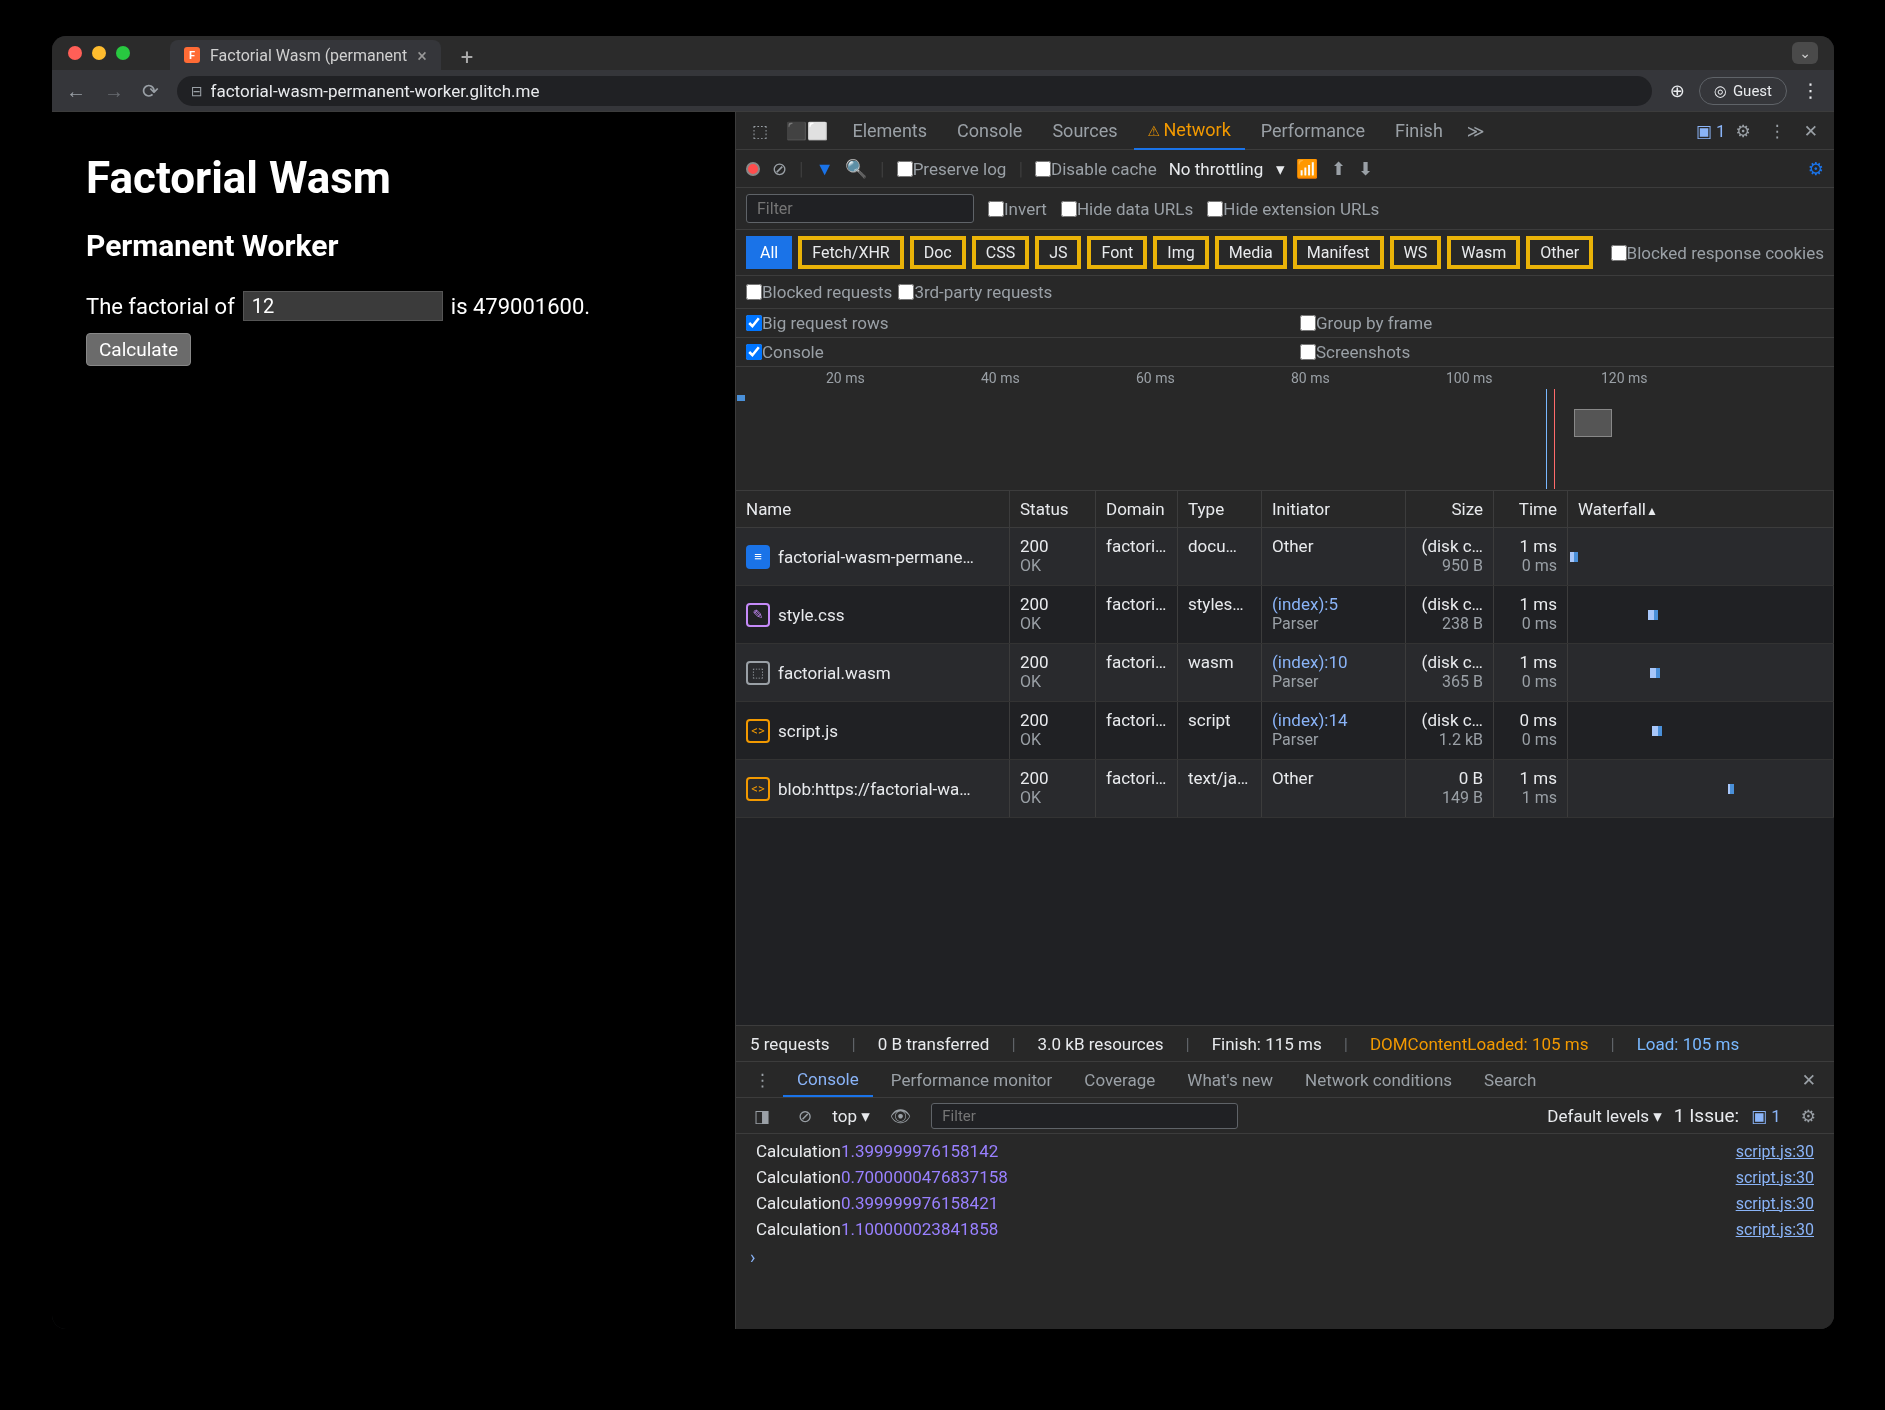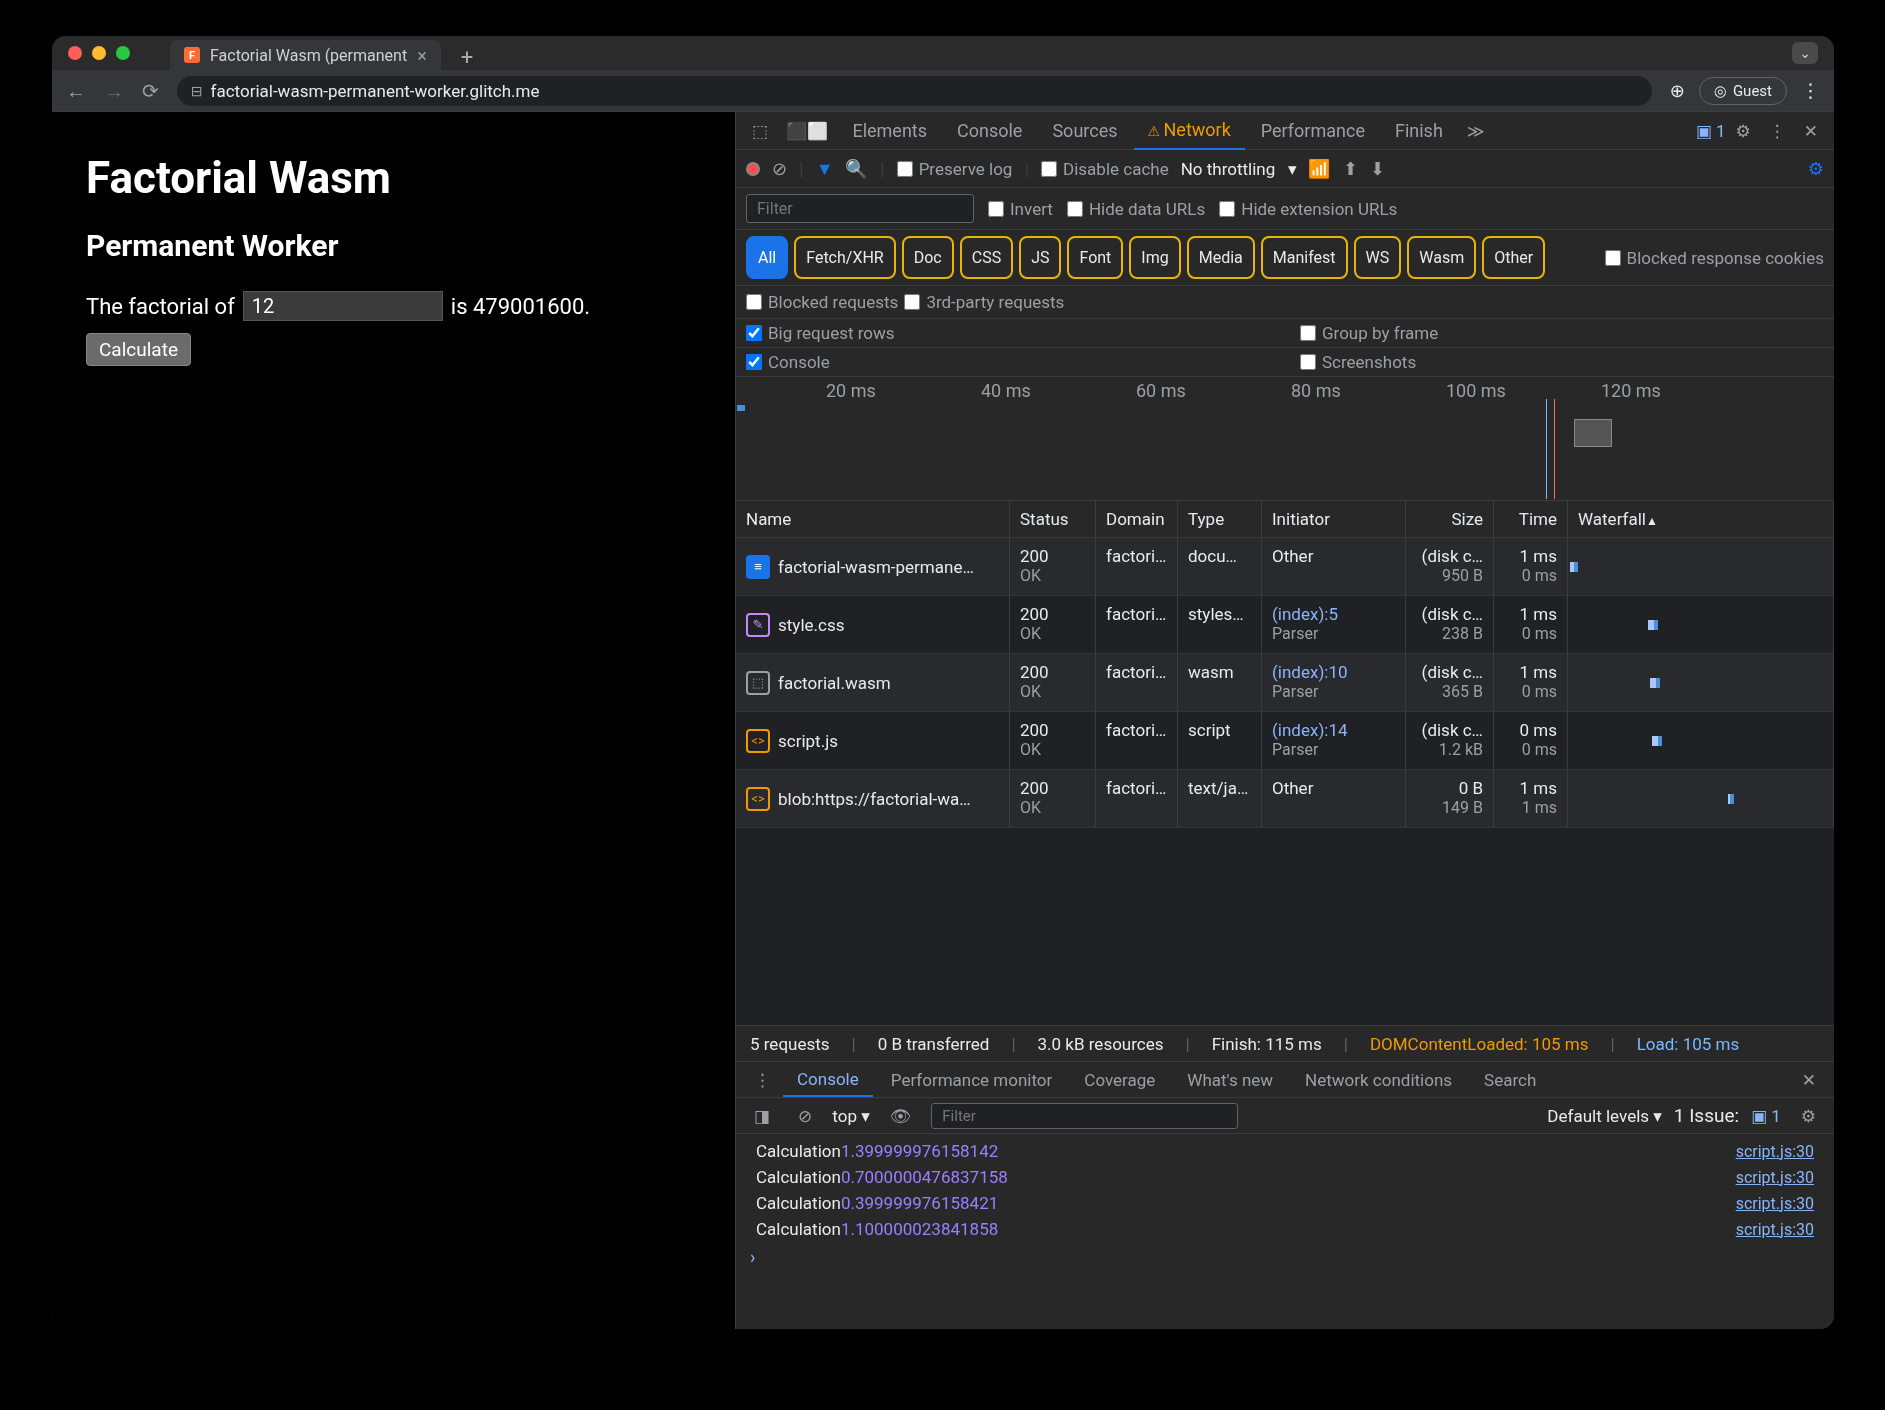--- a/index.html
+++ b/index.html
@@ -41,34 +41,34 @@
 .dt-tab.active{color:#e8eaed;border-bottom:2px solid #1a73e8}
 .dt-tab.warn{color:#f29900}
 .dt-tab.warn::before{content:"⚠ ";font-size:14px}
 .spacer{flex:1}
 .badge{display:flex;align-items:center;gap:4px;color:#8ab4f8;font-size:17px}
 
 .net-tb{height:38px;display:flex;align-items:center;padding:0 10px;gap:12px;border-bottom:1px solid #3c3c3c}
 .rec{width:14px;height:14px;border-radius:50%;background:#ff4d4d;border:2px solid #888}
 .tbico{color:#9aa0a6;font-size:18px;cursor:pointer}
 .tbico.blue{color:#1a73e8}
-.chk{display:flex;align-items:center;gap:6px;color:#9aa0a6;font-size:17px}
+.chk{display:flex;align-items:center;gap:0;color:#9aa0a6;font-size:17px}
 .chk input{width:16px;height:16px}
 .sel{color:#e8eaed;font-size:17px}
 
 .filter-bar{padding:6px 10px;display:flex;align-items:center;gap:14px;flex-wrap:wrap;border-bottom:1px solid #3c3c3c}
 .filter-in{background:#202124;border:1px solid #5f6368;padding:4px 10px;width:228px;color:#9aa0a6;font-size:16px;border-radius:3px}
 .pill-row{padding:6px 10px;display:flex;gap:6px;flex-wrap:wrap;align-items:center;border-bottom:1px solid #3c3c3c}
-.pill{border:2px solid #eab308;border-radius:8px;padding:10px 10px;font-size:16px;color:#e8eaed;cursor:pointer}
+.pill{border:4px solid #eab308;border-radius:0;padding:3px 10px;font-size:16px;color:#e8eaed;cursor:pointer}
 .pill.active{background:#1a73e8;border-color:#1a73e8;color:#fff}
 .opts-row{padding:4px 10px;display:flex;gap:30px;border-bottom:1px solid #3c3c3c}
 .opts-row>div{display:flex;gap:30px;flex:1}
 
 .timeline{height:124px;border-bottom:1px solid #3c3c3c;position:relative;background:#282828;overflow:hidden}
-.tl-ticks{display:flex;height:22px;font-size:18px;color:#9aa0a6;position:relative}
+.tl-ticks{display:flex;height:22px;font-size:14px;color:#9aa0a6;position:relative}
 .tl-ticks span{position:absolute;top:3px}
 .tl-body{position:relative;height:100px}
 .tl-line{position:absolute;top:0;bottom:0;width:1px}
 .tl-red{background:#ff6b6b}
 .tl-blue{background:#79b8ff}
 .tl-bar{position:absolute;height:6px;background:#4a90d9}
 
 .net-table{flex:1;overflow:auto;background:#202124;font-size:17px}
 .nt-head{display:flex;background:#282828;border-bottom:1px solid #3c3c3c;position:sticky;top:0}
 .nt-head>div,.nt-row>div{padding:8px 10px;border-right:1px solid #3c3c3c;overflow:hidden;text-overflow:ellipsis;white-space:nowrap}

